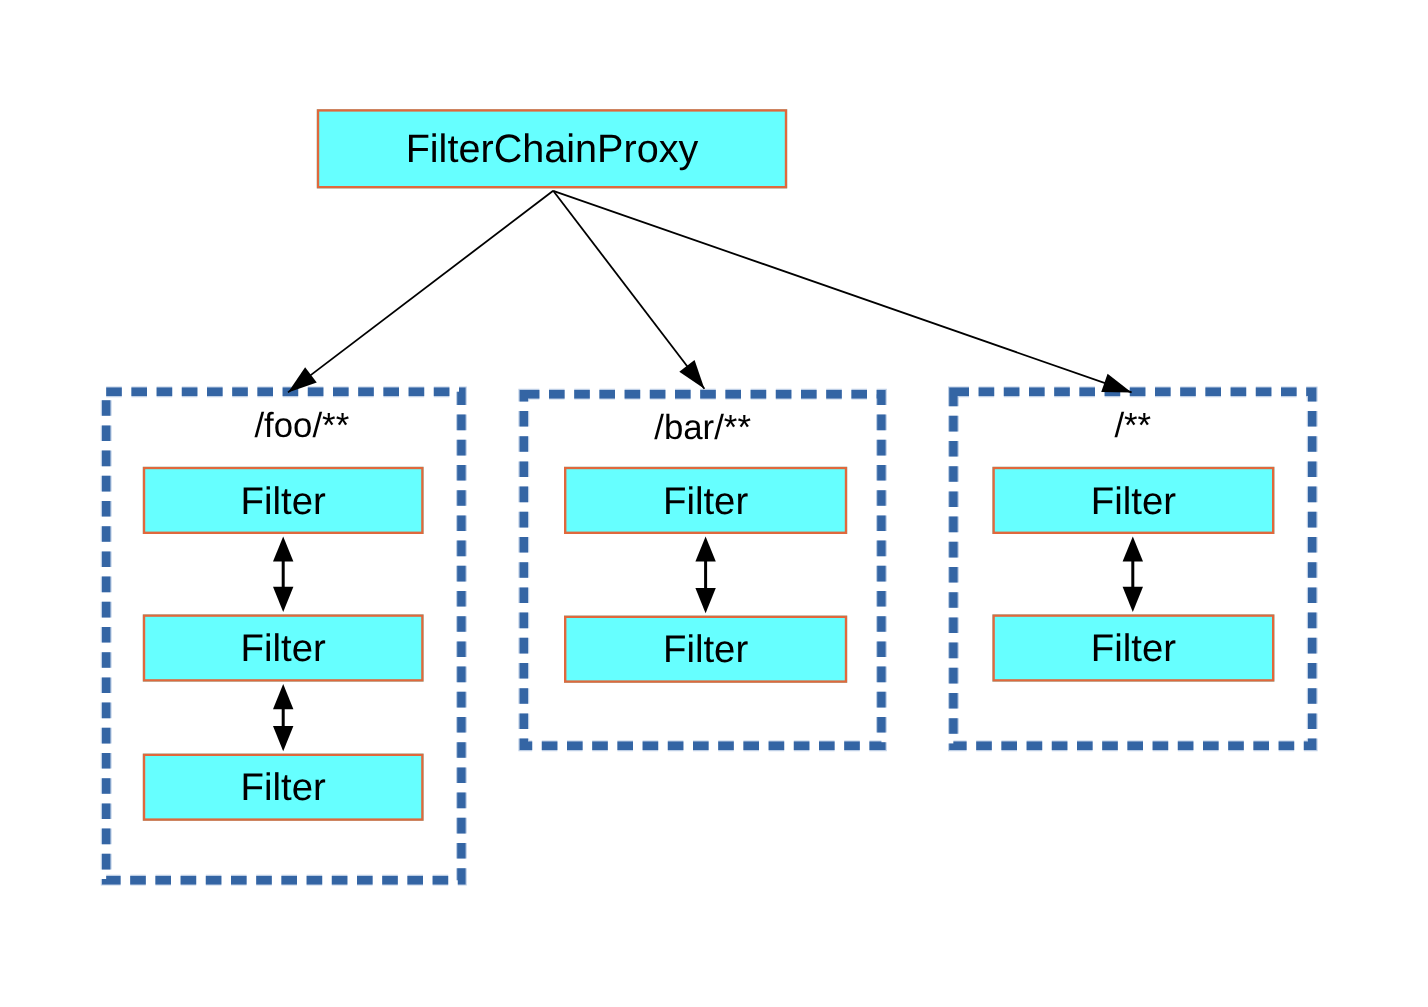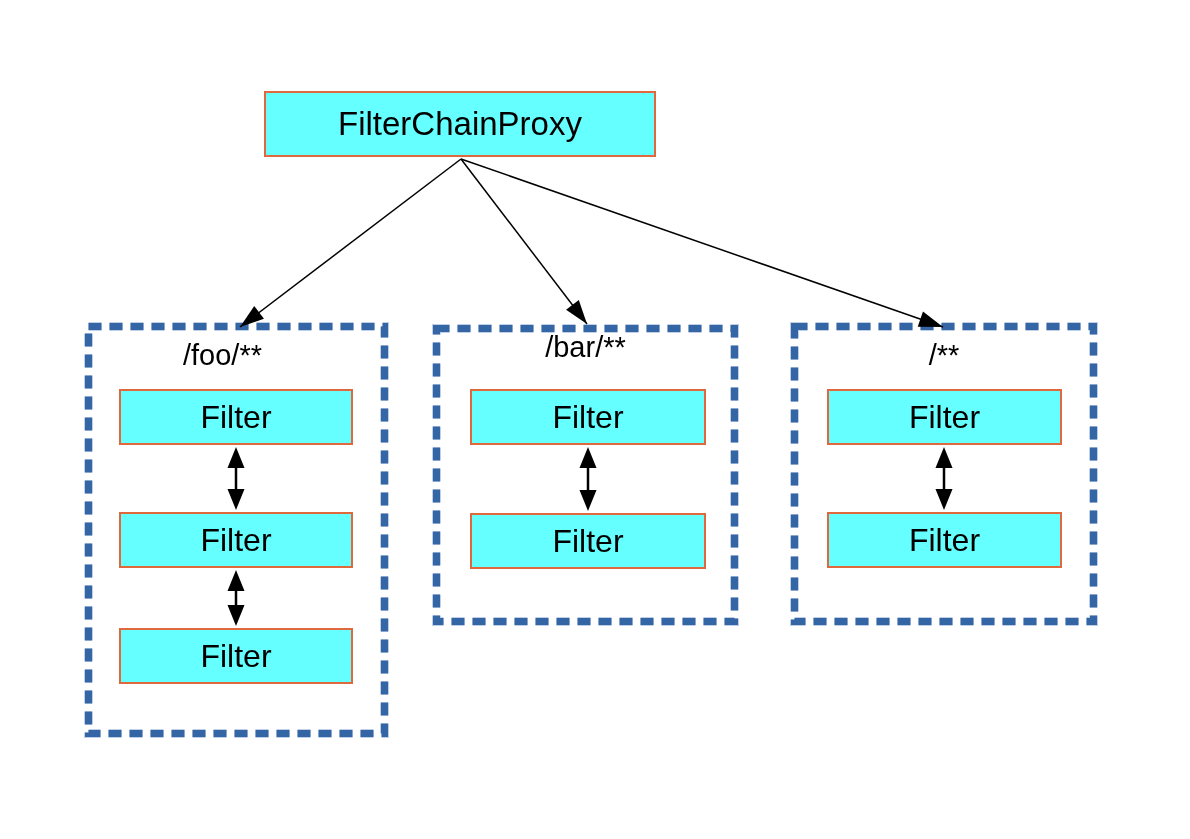--- a/index.html
+++ b/index.html
@@ -73,22 +73,22 @@
   .f-c3.r1 { top: 389px; }
   .f-c3.r2 { top: 512px; }
 
   .chain-label {
     position: absolute;
     text-align: center;
     font-size: 29px;
     line-height: 36px;
     color: var(--ink);
   }
-  .label-c1 { left: 71px;  width: 303px; top: 337px; }
-  .label-c2 { left: 433px; width: 305px; top: 329px; }
+  .label-c1 { left: 100px;  width: 303px; top: 337px; }
+  .label-c2 { left: 433px; width: 305px; top: 339px; }
   .label-c3 { left: 791px; width: 306px; top: 337px; }
 </style>
 </head>
 <body>
 
 <div class="canvas">
 
   <svg class="gfx" viewBox="0 0 1190 839" xmlns="http://www.w3.org/2000/svg">
     <defs>
       <marker id="arrowhead" markerUnits="userSpaceOnUse" markerWidth="30" markerHeight="20" refX="26" refY="10" orient="auto">

